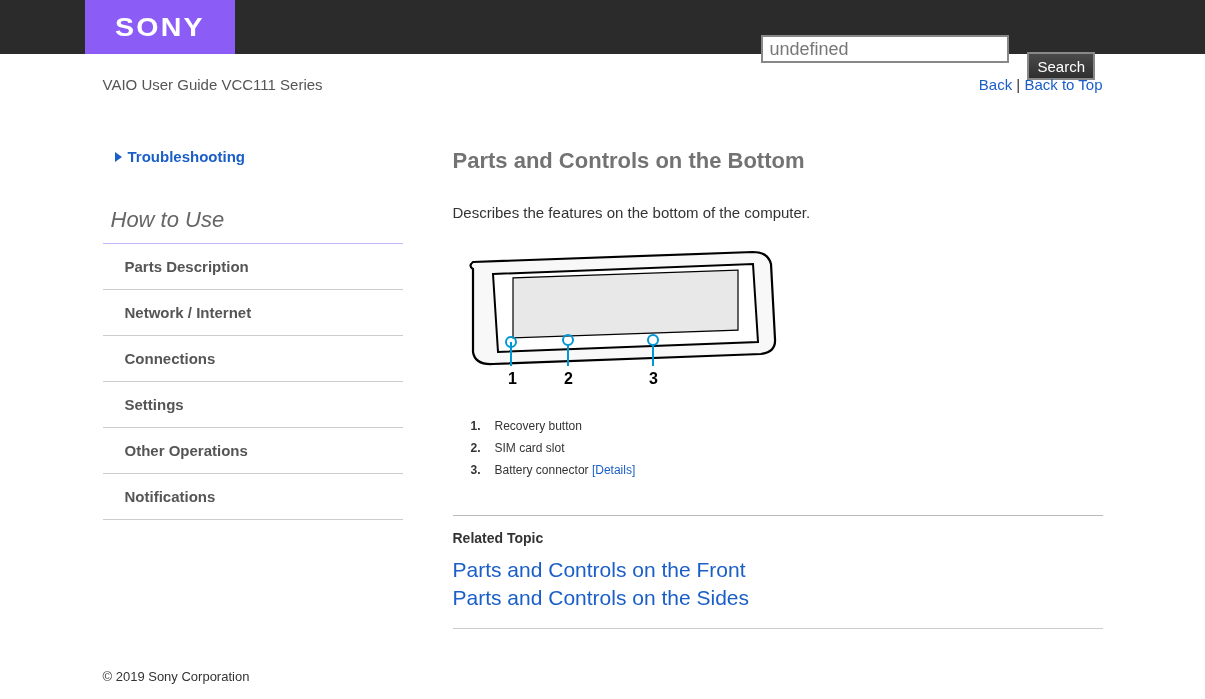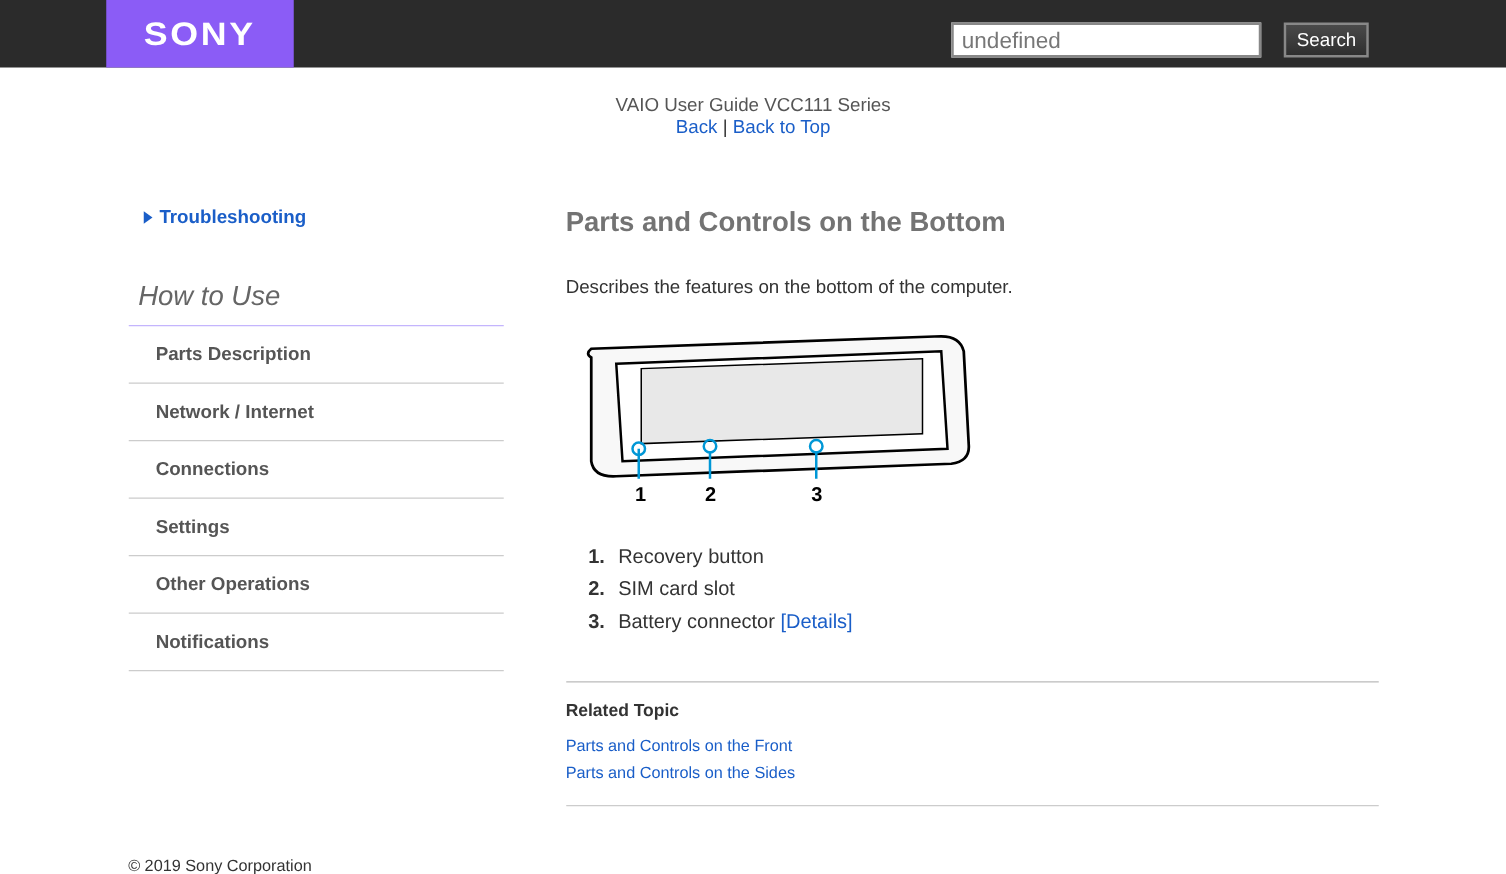--- a/index.html
+++ b/index.html
@@ -3,47 +3,47 @@
 <meta charset="utf-8">
 <style>
   * { margin: 0; padding: 0; box-sizing: border-box; }
   body { font-family: Arial, Helvetica, sans-serif; font-size: 15px; color: #333; background: #fff; }
   .header-bar { background: #2b2b2b; height: 54px; position: relative; }
   .logo-box { position: absolute; left: 85px; top: 0; width: 150px; height: 54px; background: #8b5cf6; display: flex; align-items: center; justify-content: center; }
   .logo-text { color: #fff; font-weight: bold; font-size: 26px; letter-spacing: 2px; font-family: Arial, sans-serif; transform: scaleX(1.1); }
   .search-area { position: absolute; right: 110px; top: 18px; display: flex; gap: 18px; align-items: center; }
   .search-input { width: 248px; height: 28px; border: 2px solid #888; background: #fff; font-size: 18px; color: #777; padding: 0 6px; font-family: Arial, sans-serif; }
   .search-input::placeholder { color: #777; }
-  .search-button { height: 28px; padding: 0 8px; background: linear-gradient(#4a4a4a,#2f2f2f); color: #fff; border: 2px solid #888; font-size: 15px; cursor: pointer; }
+  .search-button { height: 28px; padding: 0 8px; background: linear-gradient(#4a4a4a,#2f2f2f); color: #fff; border: 2px solid #888; font-size: 15px; cursor: pointer; margin-top: 34px; }
   .container { width: 1000px; margin: 0 auto; padding: 0 0 40px 0; position: relative; }
-  .sub-header { display: flex; justify-content: space-between; align-items: center; padding: 22px 0 10px 0; font-size: 15px; flex-direction: column; }
+  .sub-header { display: flex; justify-content: space-between; align-items: center; padding: 22px 0 10px 0; font-size: 15px; }
   .guide-title { color: #555; }
   .back-links { color: #1a5ec8; font-size: 15px; }
   .back-links a { color: #1a5ec8; text-decoration: none; }
   .back-links span.sep { color: #333; }
   .main-row { display: flex; gap: 50px; margin-top: 45px; }
   .sidebar { width: 300px; flex: 0 0 300px; }
   .troubleshoot-link { color: #1a5ec8; font-weight: bold; font-size: 15px; display: flex; align-items: center; gap: 6px; margin-bottom: 42px; padding-left: 12px; cursor: pointer; }
   .arrow-icon { width: 0; height: 0; border-top: 5px solid transparent; border-bottom: 5px solid transparent; border-left: 7px solid #1a5ec8; display: inline-block; }
   .howto-heading { font-size: 22px; color: #666; font-weight: normal; padding: 0 0 10px 8px; border-bottom: 1px solid #c4b5fd; font-style: italic; }
   .nav-list { list-style: none; }
   .nav-list li { border-bottom: 1px solid #ccc; padding: 14px 0 14px 22px; font-weight: bold; color: #555; font-size: 15px; cursor: pointer; }
   .content { flex: 1; }
   .page-title { font-size: 22px; font-weight: bold; color: #737373; margin-bottom: 30px; }
   .intro-text { font-size: 15px; color: #333; margin-bottom: 28px; }
   .diagram { margin-bottom: 18px; }
   .ol-parts { list-style: none; counter-reset: item; padding-left: 18px; margin-bottom: 34px; }
-  .ol-parts li { counter-increment: item; padding: 4px 0; font-size: 16px; }
+  .ol-parts li { counter-increment: item; padding: 4px 0; font-size: 12px; }
   .ol-parts li::before { content: counter(item) "."; font-weight: bold; display: inline-block; width: 24px; }
   .details-link { color: #1a5ec8; text-decoration: none; cursor: pointer; }
   .hr-top { border: none; border-top: 1px solid #bbb; margin-bottom: 14px; }
   .related-heading { font-weight: bold; font-size: 14px; margin-bottom: 10px; color: #333; }
   .related-list { list-style: none; margin-bottom: 16px; }
   .related-list li { padding: 2px 0; }
-  .related-list a { color: #1a5ec8; text-decoration: none; font-size: 13px; text-align: right; }
+  .related-list a { color: #1a5ec8; text-decoration: none; font-size: 21px; text-align: right; }
   .hr-bottom { border: none; border-top: 1px solid #ccc; }
   .footer { font-size: 13px; color: #333; margin-top: 40px; }
 </style>
 </head>
 <body>
 
 <div class="header-bar">
   <div class="logo-box">
     <span class="logo-text">SONY</span>
   </div>

